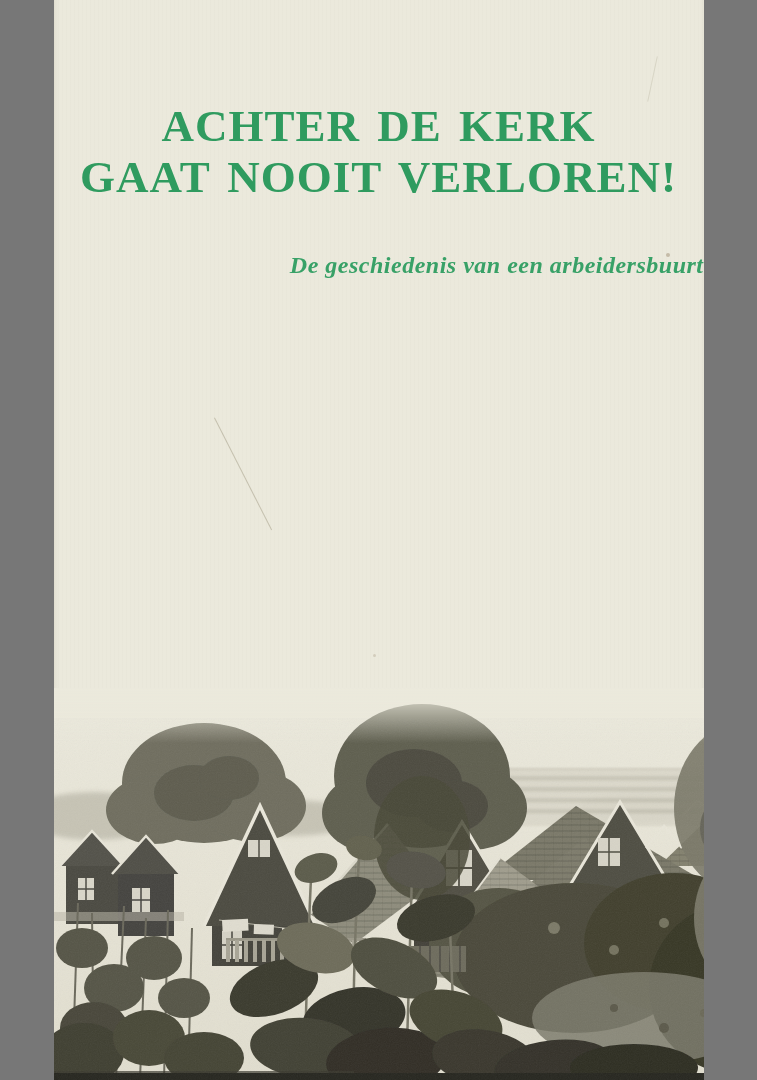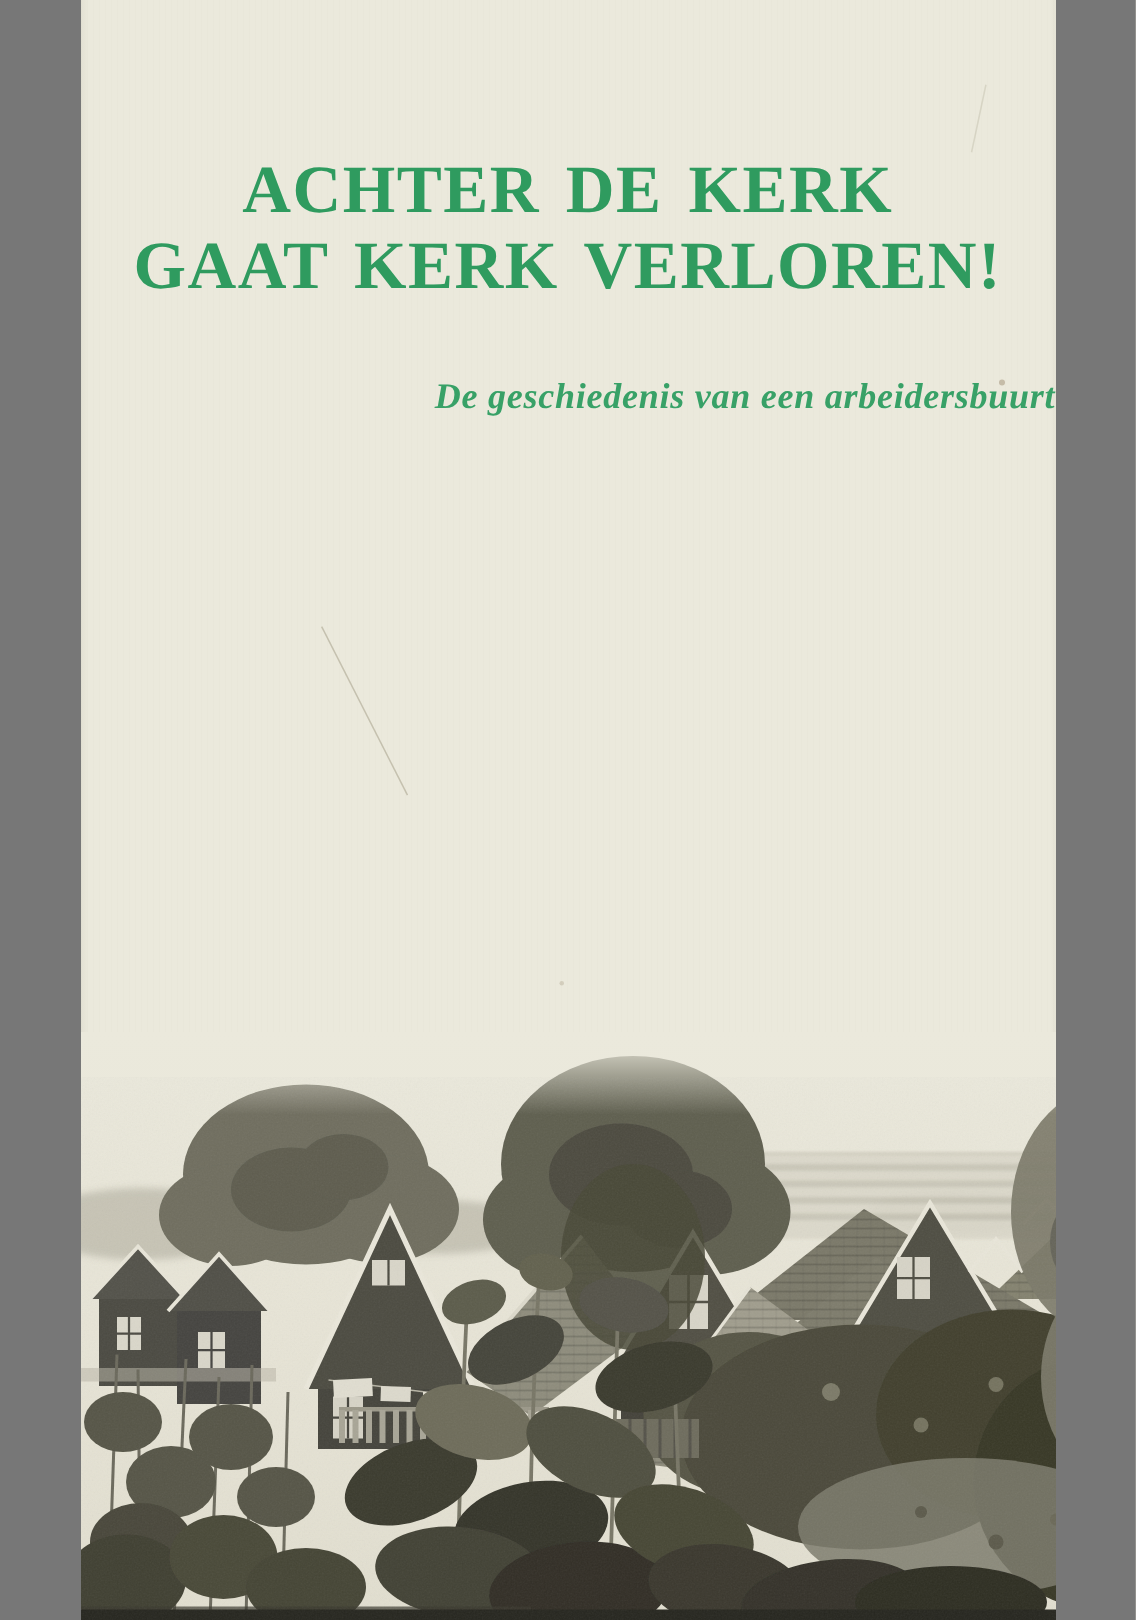--- a/index.html
+++ b/index.html
@@ -39,21 +39,21 @@
   .speck-2{left:319px;top:654px;width:3px;height:3px;opacity:.6;}
   .photo{position:absolute;left:0;top:688px;width:757px;height:392px;display:block;}
 </style>
 </head>
 <body>
 
 <div class="cover">
 
   <h1 class="title">
     <span class="line">ACHTER DE KERK</span>
-    <span class="line">GAAT KERK VERLOREN!</span>
+    <span class="line">GAAT NOOIT VERLOREN!</span>
   </h1>
 
   <p class="subtitle">De geschiedenis van een arbeidersbuurt</p>
 
   <div class="scratch scratch-1"></div>
   <div class="scratch scratch-2"></div>
   <div class="speck speck-1"></div>
   <div class="speck speck-2"></div>
 
   <svg class="photo" role="img" viewBox="0 0 757 392" width="757" height="392" preserveAspectRatio="none" xmlns="http://www.w3.org/2000/svg" aria-label="Black-and-white photograph of a workers' neighbourhood: dark wooden gabled houses with white trim, gardens with laundry and picket fences, dense foliage, birch trees at right and a modern apartment block hazy in the distance">

